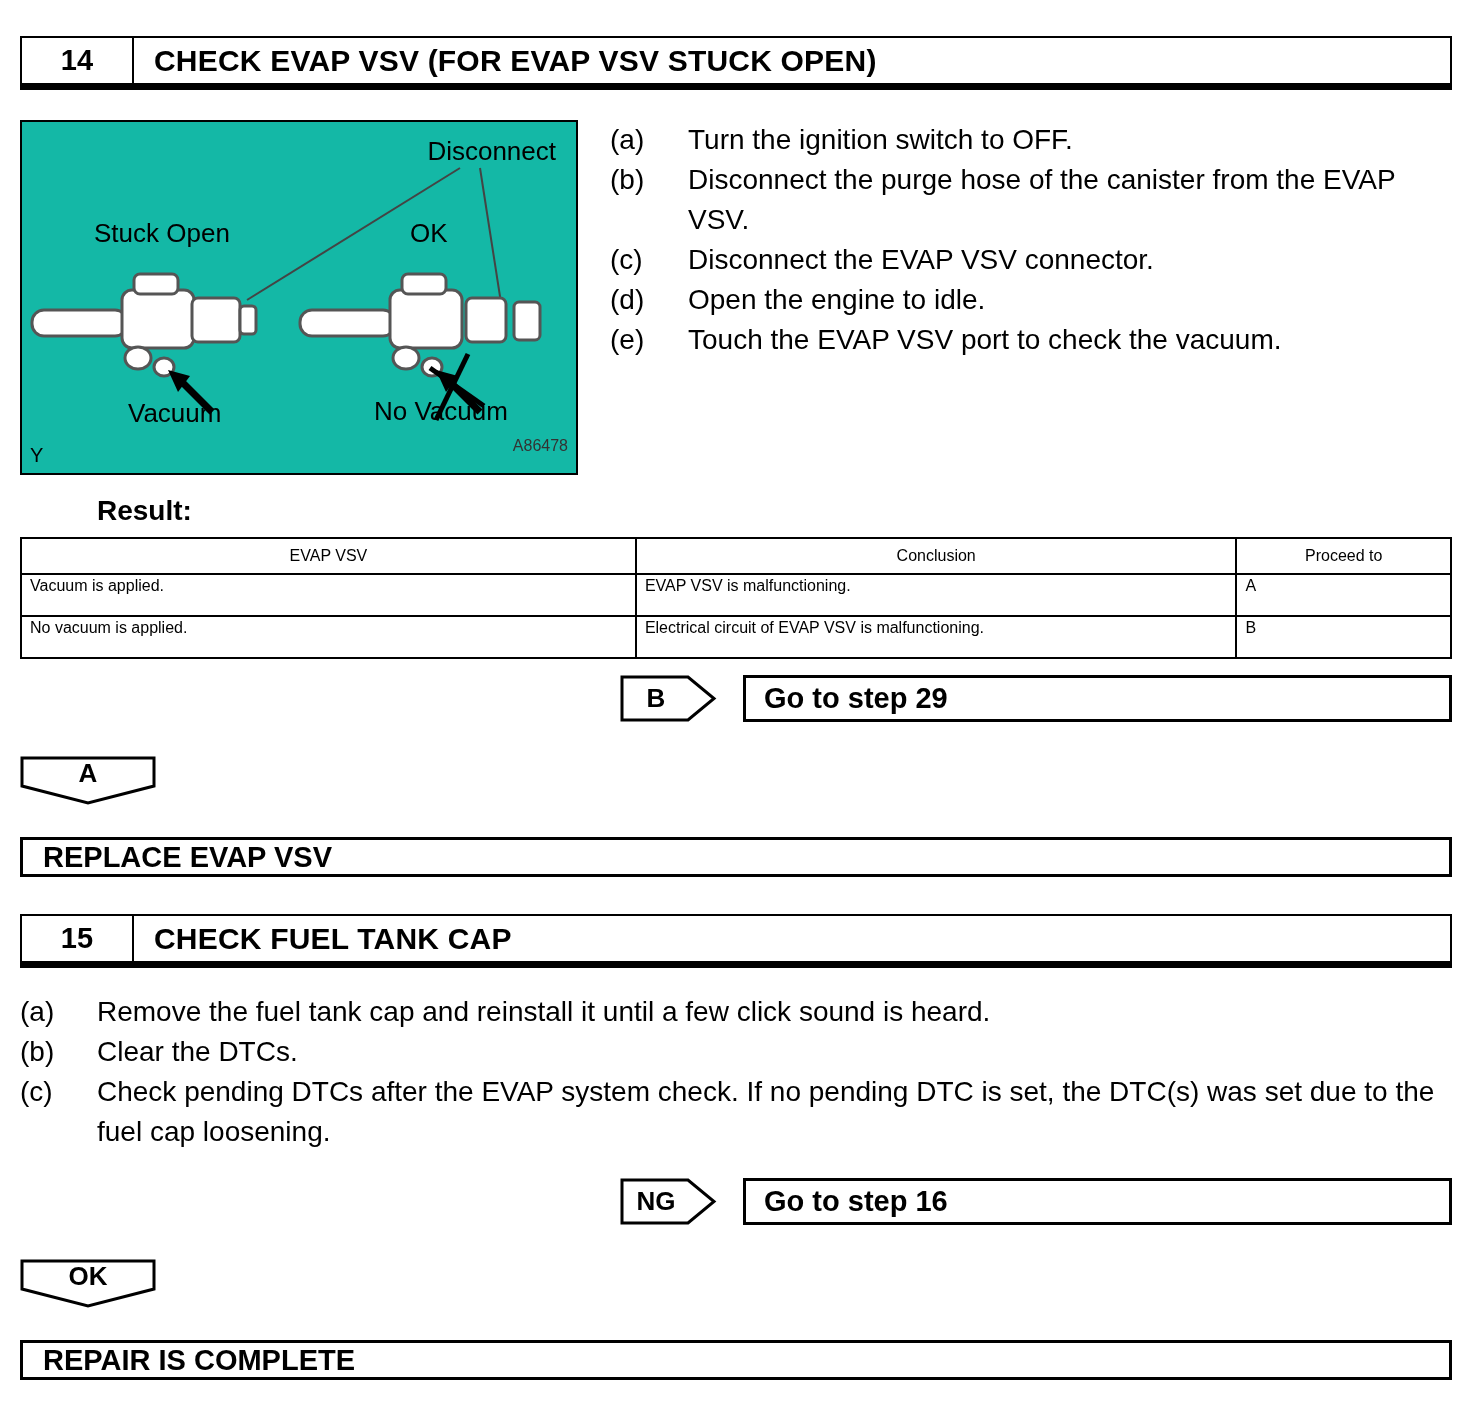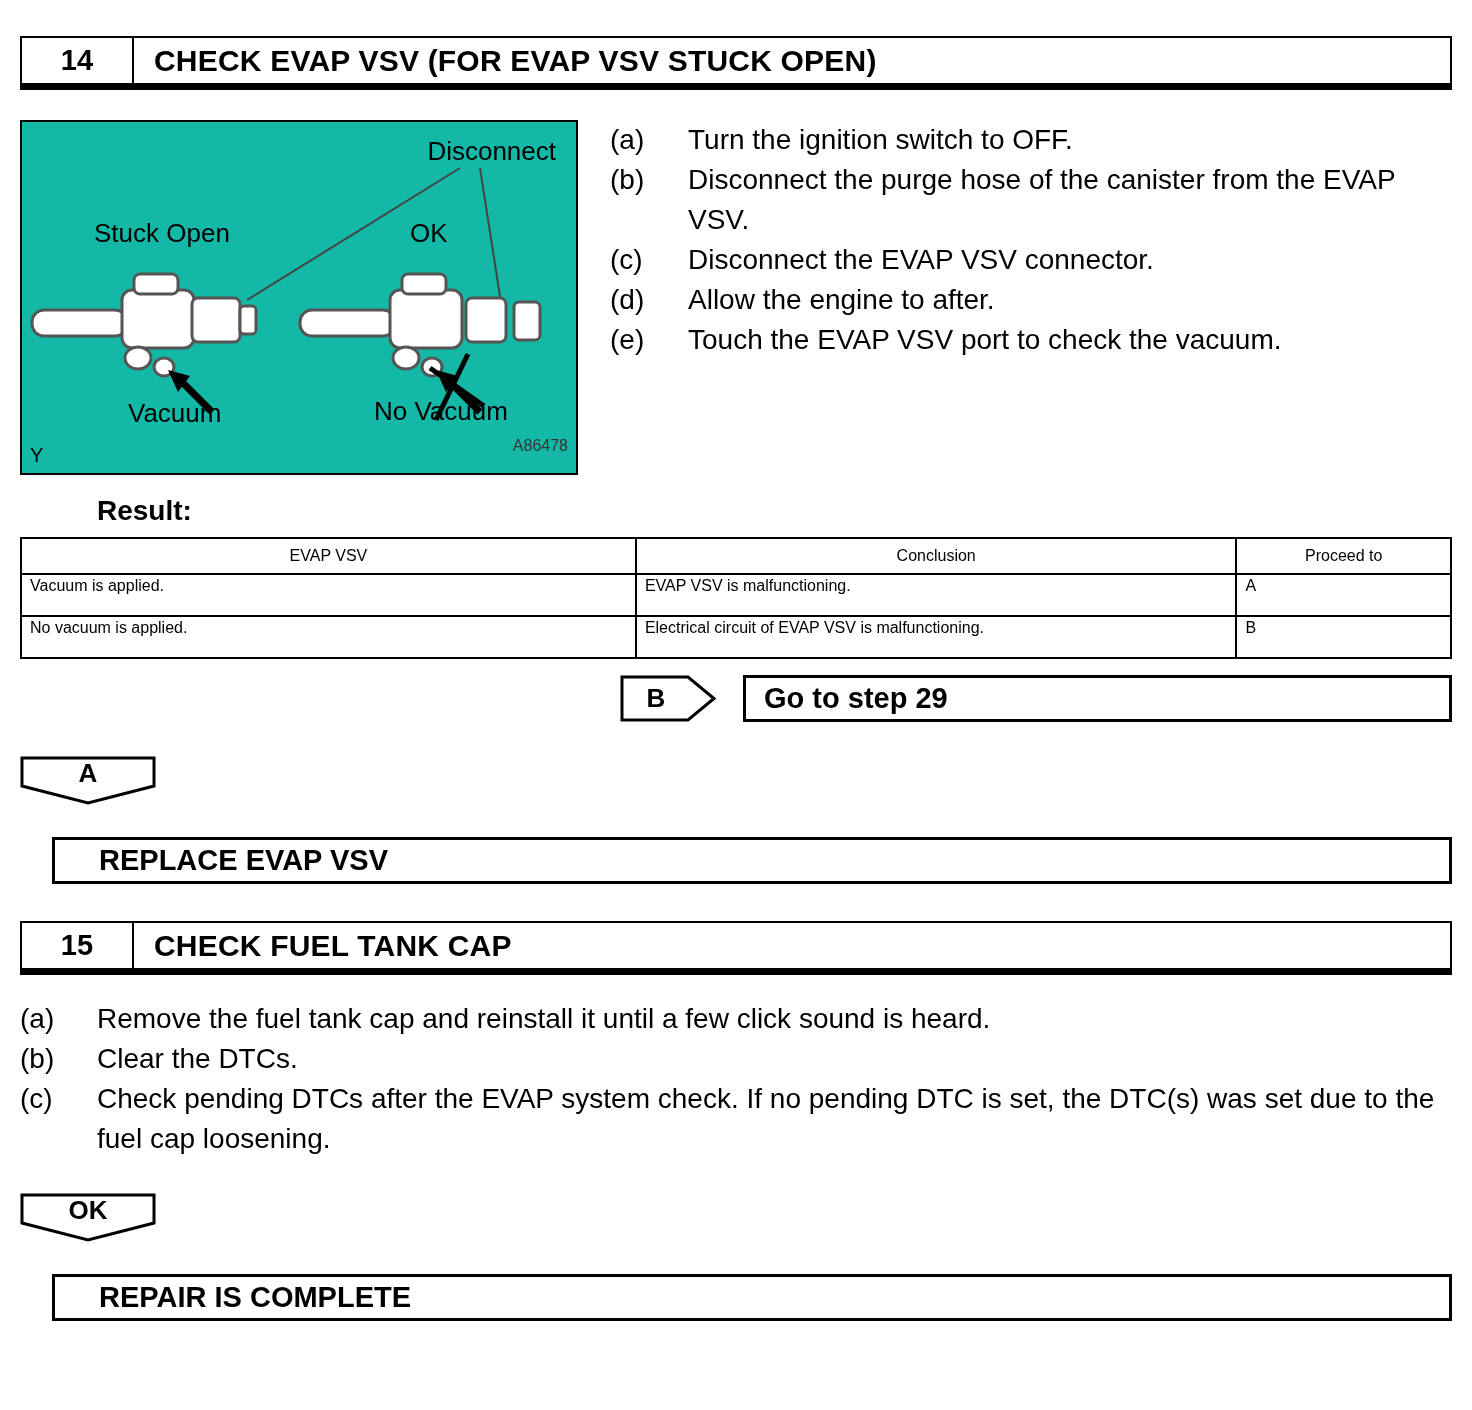--- a/index.html
+++ b/index.html
@@ -68,23 +68,23 @@
   
   .connector { position:relative; width:136px; height:50px; margin-top:34px; }
   .connector .lbl {
     position:absolute; left:0; top:1px; width:136px; height:32px;
     display:flex; align-items:center; justify-content:center;
     font-weight:bold; font-size:26px;
   }
 
   
   .bar-box {
-    margin-top:31px; border:3px solid #000; height:47px;
-    display:flex; align-items:center; padding-left:44px;
-    font-weight:bold; font-size:29px;margin-left:32px;
+    margin-top:31px; border:3px solid #000; height:40px;
+    display:flex; align-items:center; padding-left:20px;
+    font-weight:bold; font-size:29px;
   }
 
   .mt38 { margin-top:37px; }
   .list15 { margin-top:24px; }
   .list15 .instr-row { line-height:40px; }
   .list15 .instr-letter { width:77px; }
   .note { font-size:28px; line-height:40px; }
 </style>
 </head>
 <body>
@@ -150,21 +150,21 @@
       <div class="instr-row">
         <div class="instr-letter">(b)</div>
         <div class="instr-text">Disconnect the purge hose of the canister from the EVAP VSV.</div>
       </div>
       <div class="instr-row">
         <div class="instr-letter">(c)</div>
         <div class="instr-text">Disconnect the EVAP VSV connector.</div>
       </div>
       <div class="instr-row">
         <div class="instr-letter">(d)</div>
-        <div class="instr-text">Allow the engine to after.</div>
+        <div class="instr-text">Open the engine to idle.</div>
       </div>
       <div class="instr-row">
         <div class="instr-letter">(e)</div>
         <div class="instr-text">Touch the EVAP VSV port to check the vacuum.</div>
       </div>
     </div>
   </div>
 
   <div class="result-label">Result:</div>
   <table class="result">
@@ -219,20 +219,29 @@
     <div class="instr-row">
       <div class="instr-letter">(b)</div>
       <div class="instr-text">Clear the DTCs.</div>
     </div>
     <div class="instr-row">
       <div class="instr-letter">(c)</div>
       <div class="instr-text">Check pending DTCs after the EVAP system check. If no pending DTC is set, the DTC(s) was set due to the fuel cap loosening.</div>
     </div>
   </div>
 
+  <div class="branch-row" style="margin-top:26px;">
+    <div class="branch-arrow">
+      <svg width="97" height="47" viewBox="0 0 97 47">
+        <polygon points="2,2 68,2 94,23.5 68,45 2,45" fill="#fff" stroke="#000" stroke-width="3"></polygon>
+      </svg>
+      <div class="lbl">NG</div>
+    </div>
+    <div class="branch-box">Go to step 16</div>
+  </div>
 
   <div class="connector">
     <svg width="136" height="50" viewBox="0 0 136 50">
       <polygon points="2,2 134,2 134,30 68,47 2,30" fill="#fff" stroke="#000" stroke-width="3"></polygon>
     </svg>
     <div class="lbl">OK</div>
   </div>
 
   <div class="bar-box">REPAIR IS COMPLETE</div>
 

